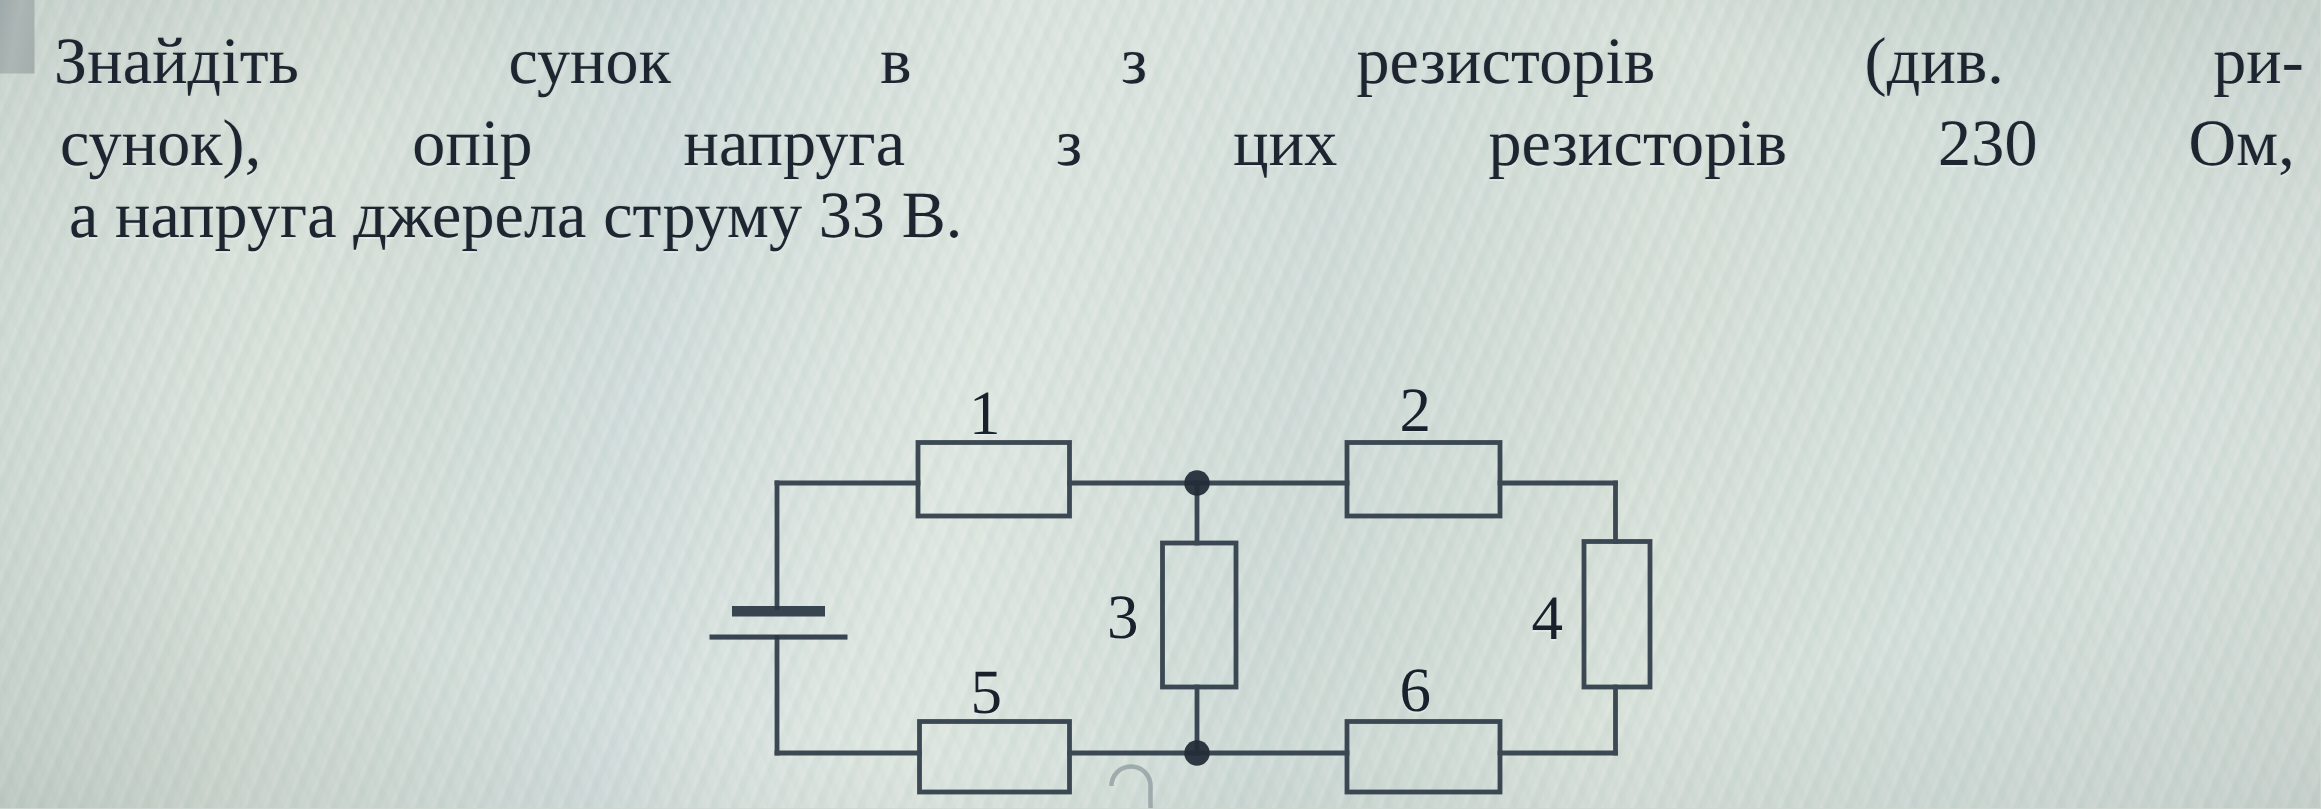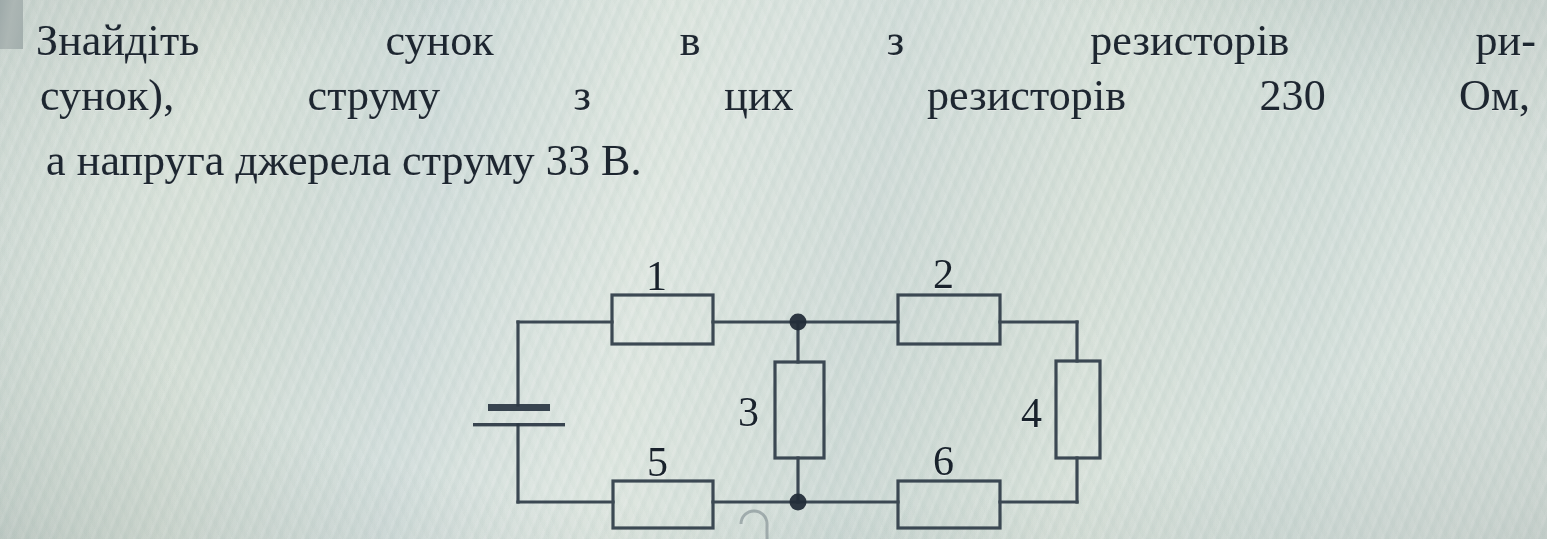--- a/index.html
+++ b/index.html
@@ -60,21 +60,21 @@
   .tline{
     position:absolute;
     font-size:44px;
     line-height:44px;
     letter-spacing:0.1px;
     white-space:nowrap;
     text-shadow:0 1px 0 rgba(255,255,255,0.35), 0 0 1px rgba(20,30,40,0.25);
   }
   #line1{left:36px;top:19px;width:1500px;}
   #line2{left:40px;top:74px;width:1490px;}
-  #line3{left:46px;top:139px;}
+  #line3{left:46px;top:122px;}
 
   
   .just{display:flex;justify-content:space-between;}
   .just > span{white-space:pre;}
 
   
   #circuit{position:absolute;left:0;top:0;width:1547px;height:539px;}
   #circuit svg{display:block;}
   .rnum{
     position:absolute;
@@ -101,26 +101,28 @@
 <div id="edge-artifact"></div>
 
 <div id="problem">
 
   <div class="tline just" id="line1">
     <span>Знайдіть</span>
     <span>сунок</span>
     <span>в</span>
     <span>з</span>
     <span>резисторів</span>
+    <span>(див.</span>
     <span>ри-</span>
   </div>
 
   <div class="tline just" id="line2">
     <span>сунок),</span>
-    <span>струму</span>
+    <span>опір</span>
+    <span>напруга</span>
     <span>з</span>
     <span>цих</span>
     <span>резисторів</span>
     <span>230</span>
     <span>Ом,</span>
   </div>
 
   <div class="tline" id="line3">а напруга джерела струму 33 В.</div>
 
 </div>

